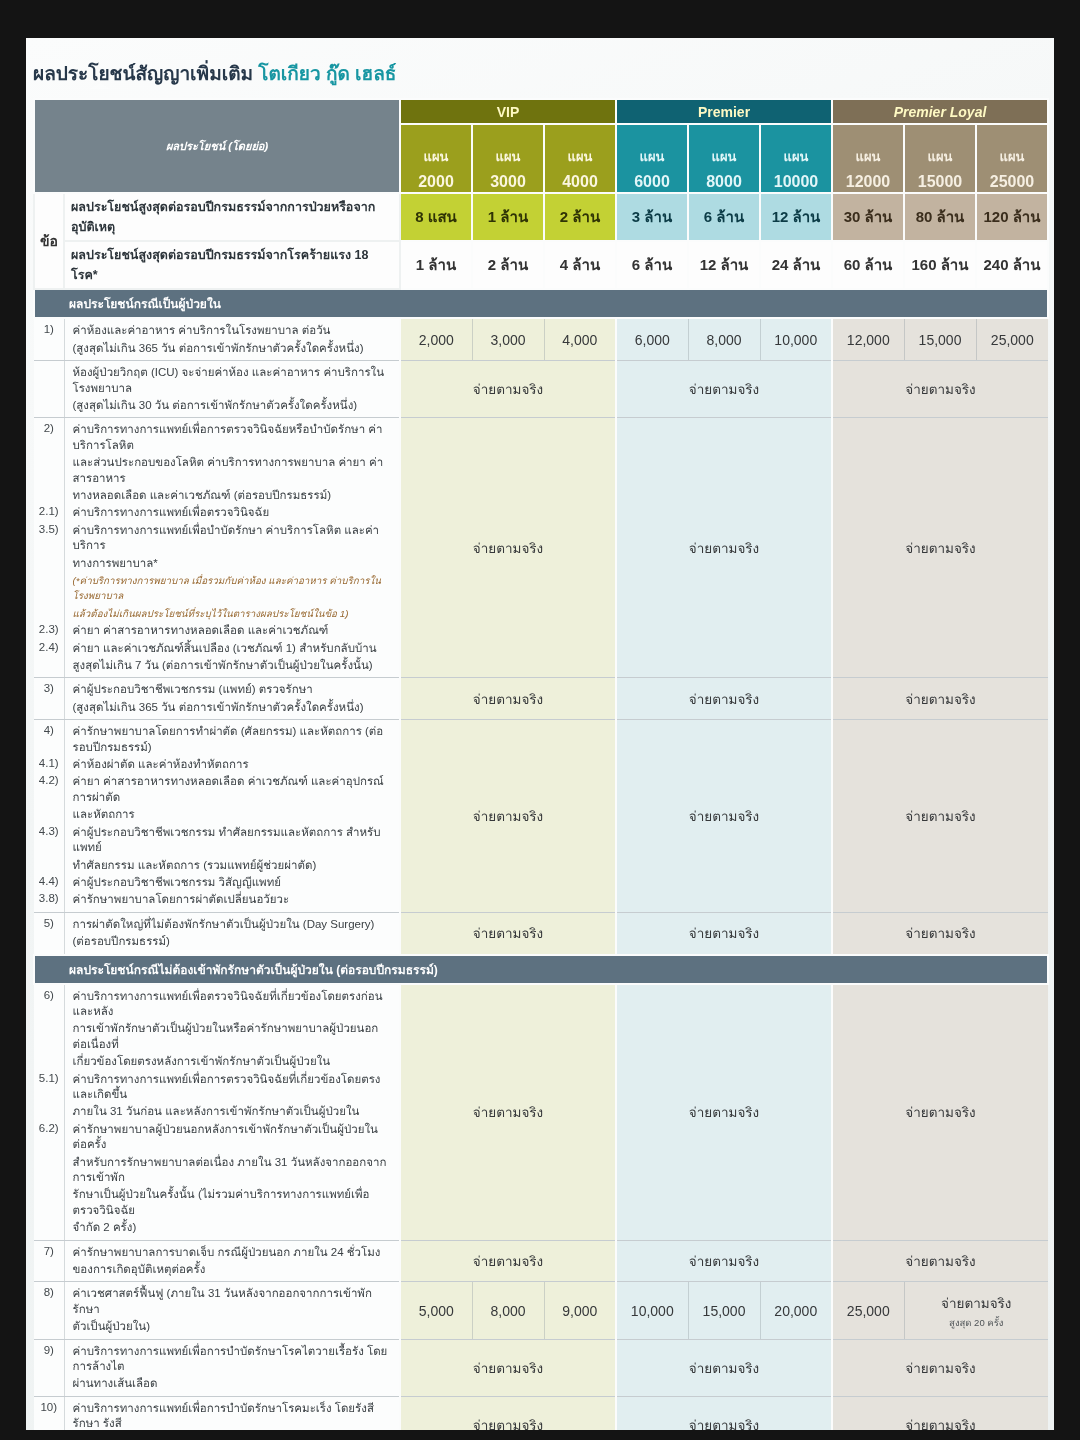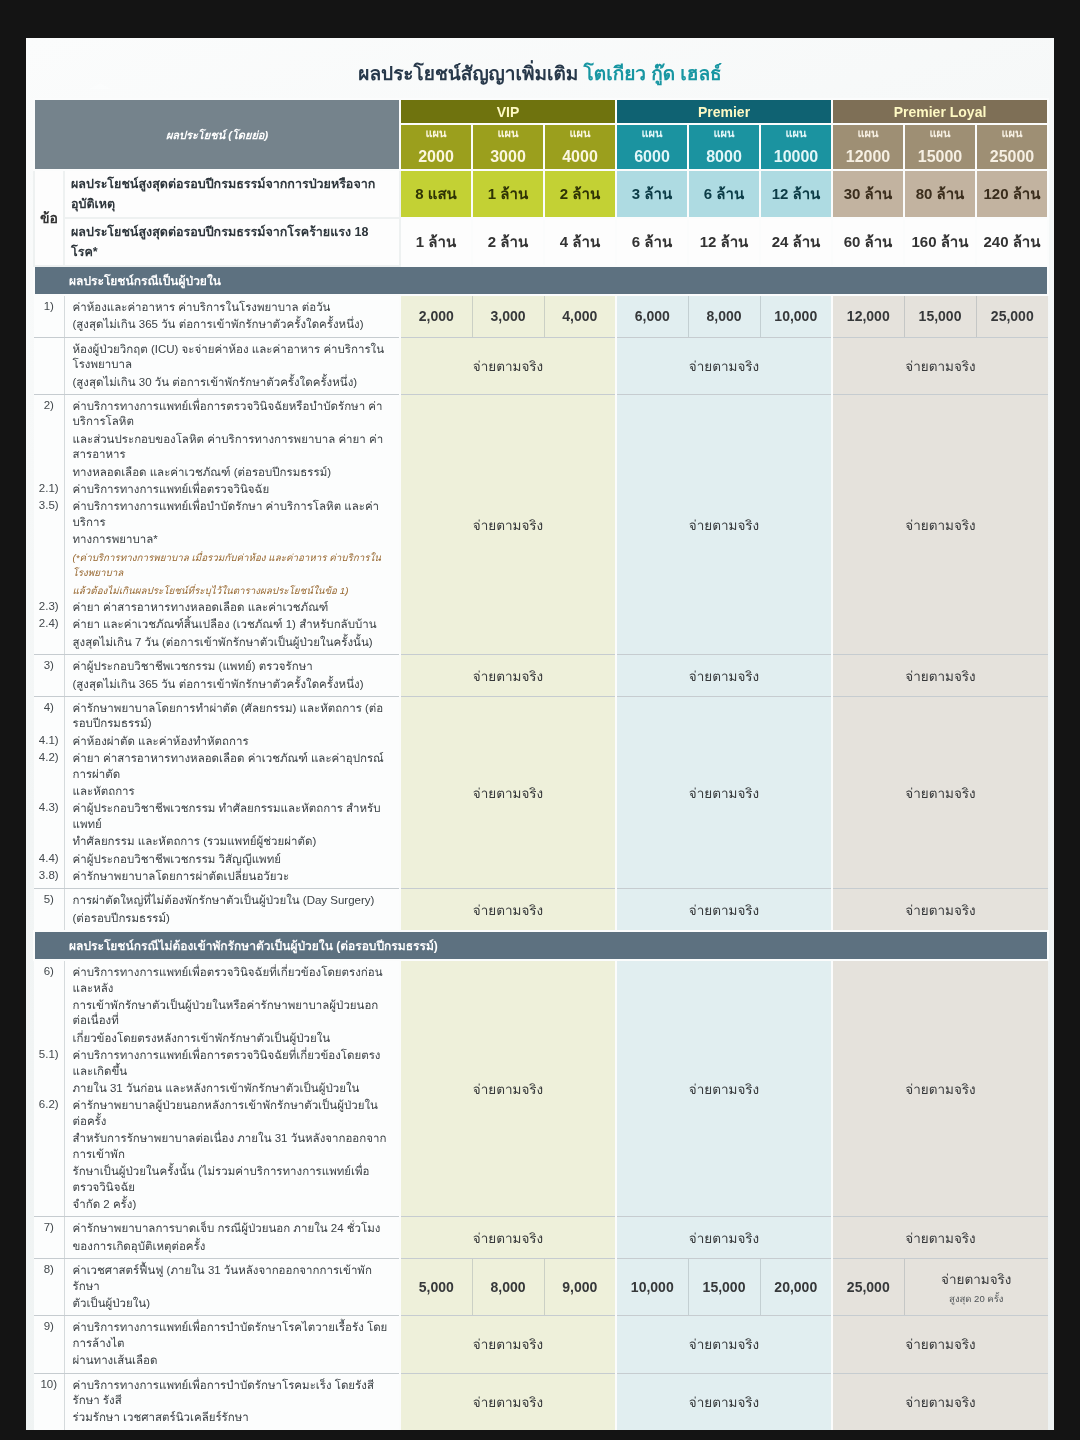--- a/index.html
+++ b/index.html
@@ -11,35 +11,35 @@
   .wm-hex{position:absolute;width:120px;height:132px;border:6px solid rgba(255,255,255,.55);
           clip-path:polygon(50% 0,100% 25%,100% 75%,50% 100%,0 75%,0 25%);opacity:.5;}
   .wm-hex.h1{left:8px;top:45px;}
   .wm-hex.h2{left:255px;top:150px;width:150px;height:160px;border-color:rgba(255,255,255,.45);}
   .wm-kit{position:absolute;left:30px;top:105px;width:80px;height:58px;background:rgba(255,255,255,.75);
           border-radius:8px;opacity:.8;}
   .wm-kit:before{content:"";position:absolute;left:28px;top:-10px;width:24px;height:12px;
           border:5px solid rgba(255,255,255,.75);border-bottom:none;border-radius:6px 6px 0 0;}
   .wm-kit:after{content:"";position:absolute;left:33px;top:22px;width:14px;height:14px;
           background:#e8eded;box-shadow:0 -10px 0 #e8eded,0 10px 0 #e8eded,-10px 0 0 #e8eded,10px 0 0 #e8eded;}
-  .title{position:relative;text-align:center;font-size:19px;font-weight:bold;color:#27384a;margin:4px 0 10px;}
+  .title{position:relative;font-size:19px;font-weight:bold;color:#27384a;margin:4px 0 10px;}
   .title .brand{color:#1796a2;}
   table{border-collapse:collapse;table-layout:fixed;width:1014px;margin:0 auto;position:relative;}
   col.c-no{width:30px;}col.c-desc{width:336px;}col.c-v{width:72px;}
   th,td{box-sizing:border-box;}
   
   th.grp{color:#fef9c3;font-size:14px;font-weight:bold;height:25px;border:2px solid #fbfcfc;}
   .g-vip{background:#6f730e;}
   .g-pre{background:#0f6272;}
-  .g-loy{background:#7e6f56;}
+  .g-loy{background:#7e6f56;font-style:italic;}
   th.plan{height:46px;border:2px solid #fbfcfc;font-weight:bold;line-height:1.15;vertical-align:middle;}
   .p-vip{background:#9b9f1d;color:#fbf6df;}
   .p-pre{background:#1b93a0;color:#e2f6f8;}
   .p-loy{background:#9e8f74;color:#f6efe2;}
-  .plan-word{font-size:11px;}
+  .plan-word{font-size:13px;margin-top:24px;}
   .plan-num{font-size:16px;margin-top:8px;}
   th.benefit-head{background:#75838c;color:#ffffff;font-size:11px;font-weight:bold;border:2px solid #fbfcfc;font-style:italic;}
   
   td.no-head{background:#fdfdfd;font-size:14px;font-weight:bold;color:#333;text-align:center;
              vertical-align:middle;border:2px solid #eef1f1;}
   td.sum-label{background:#fdfdfd;font-size:12.5px;font-weight:bold;color:#2c343a;text-align:left;
                padding:3px 6px;border:2px solid #eef1f1;}
   td.sval{font-size:15px;font-weight:bold;text-align:center;height:24px;border:2px solid #fbfcfc;vertical-align:middle;}
   .sv-vip{background:#c3d134;color:#2f3305;}
   .sv-pre{background:#aedbe2;color:#0b3b46;}
@@ -50,21 +50,21 @@
          padding:4px 6px 4px 34px;border:2px solid #fbfcfc;}
   
   td.no{font-size:11.5px;color:#42484c;text-align:center;vertical-align:top;background:#fcfdfd;padding:1px 0;}
   td.desc{font-size:11.5px;color:#3b4145;text-align:left;background:#fcfdfd;padding:1px 8px;
           line-height:1.34;border-left:1px solid #d5dadc;}
   tr.bstart td.no,tr.bstart td.desc{padding-top:4px;}
   tr.bend td.no,tr.bend td.desc{padding-bottom:4px;border-bottom:1px solid #c6ccd0;}
   td.desc .fine{font-size:9.8px;font-style:italic;color:#97672f;}
   td.val{font-size:13.5px;color:#36383a;text-align:center;vertical-align:middle;
          border-bottom:1px solid #c6ccd0;border-left:1px solid rgba(150,160,165,.4);padding:5px 2px;}
-  td.val.num{font-size:14px;font-weight:bold;}
+  td.val.num{font-size:14px;}
   .t-vip{background:#eef0da;}
   .t-pre{background:#e1eef0;margin-top:33px;}
   .t-loy{background:#e5e2dc;}
   td.gsep{border-left:2px solid #fbfcfc;}
   .subnote{display:block;font-size:9.5px;color:#4e5356;margin-top:1px;}
 </style>
 </head>
 <body>
 
 <div class="frame">

